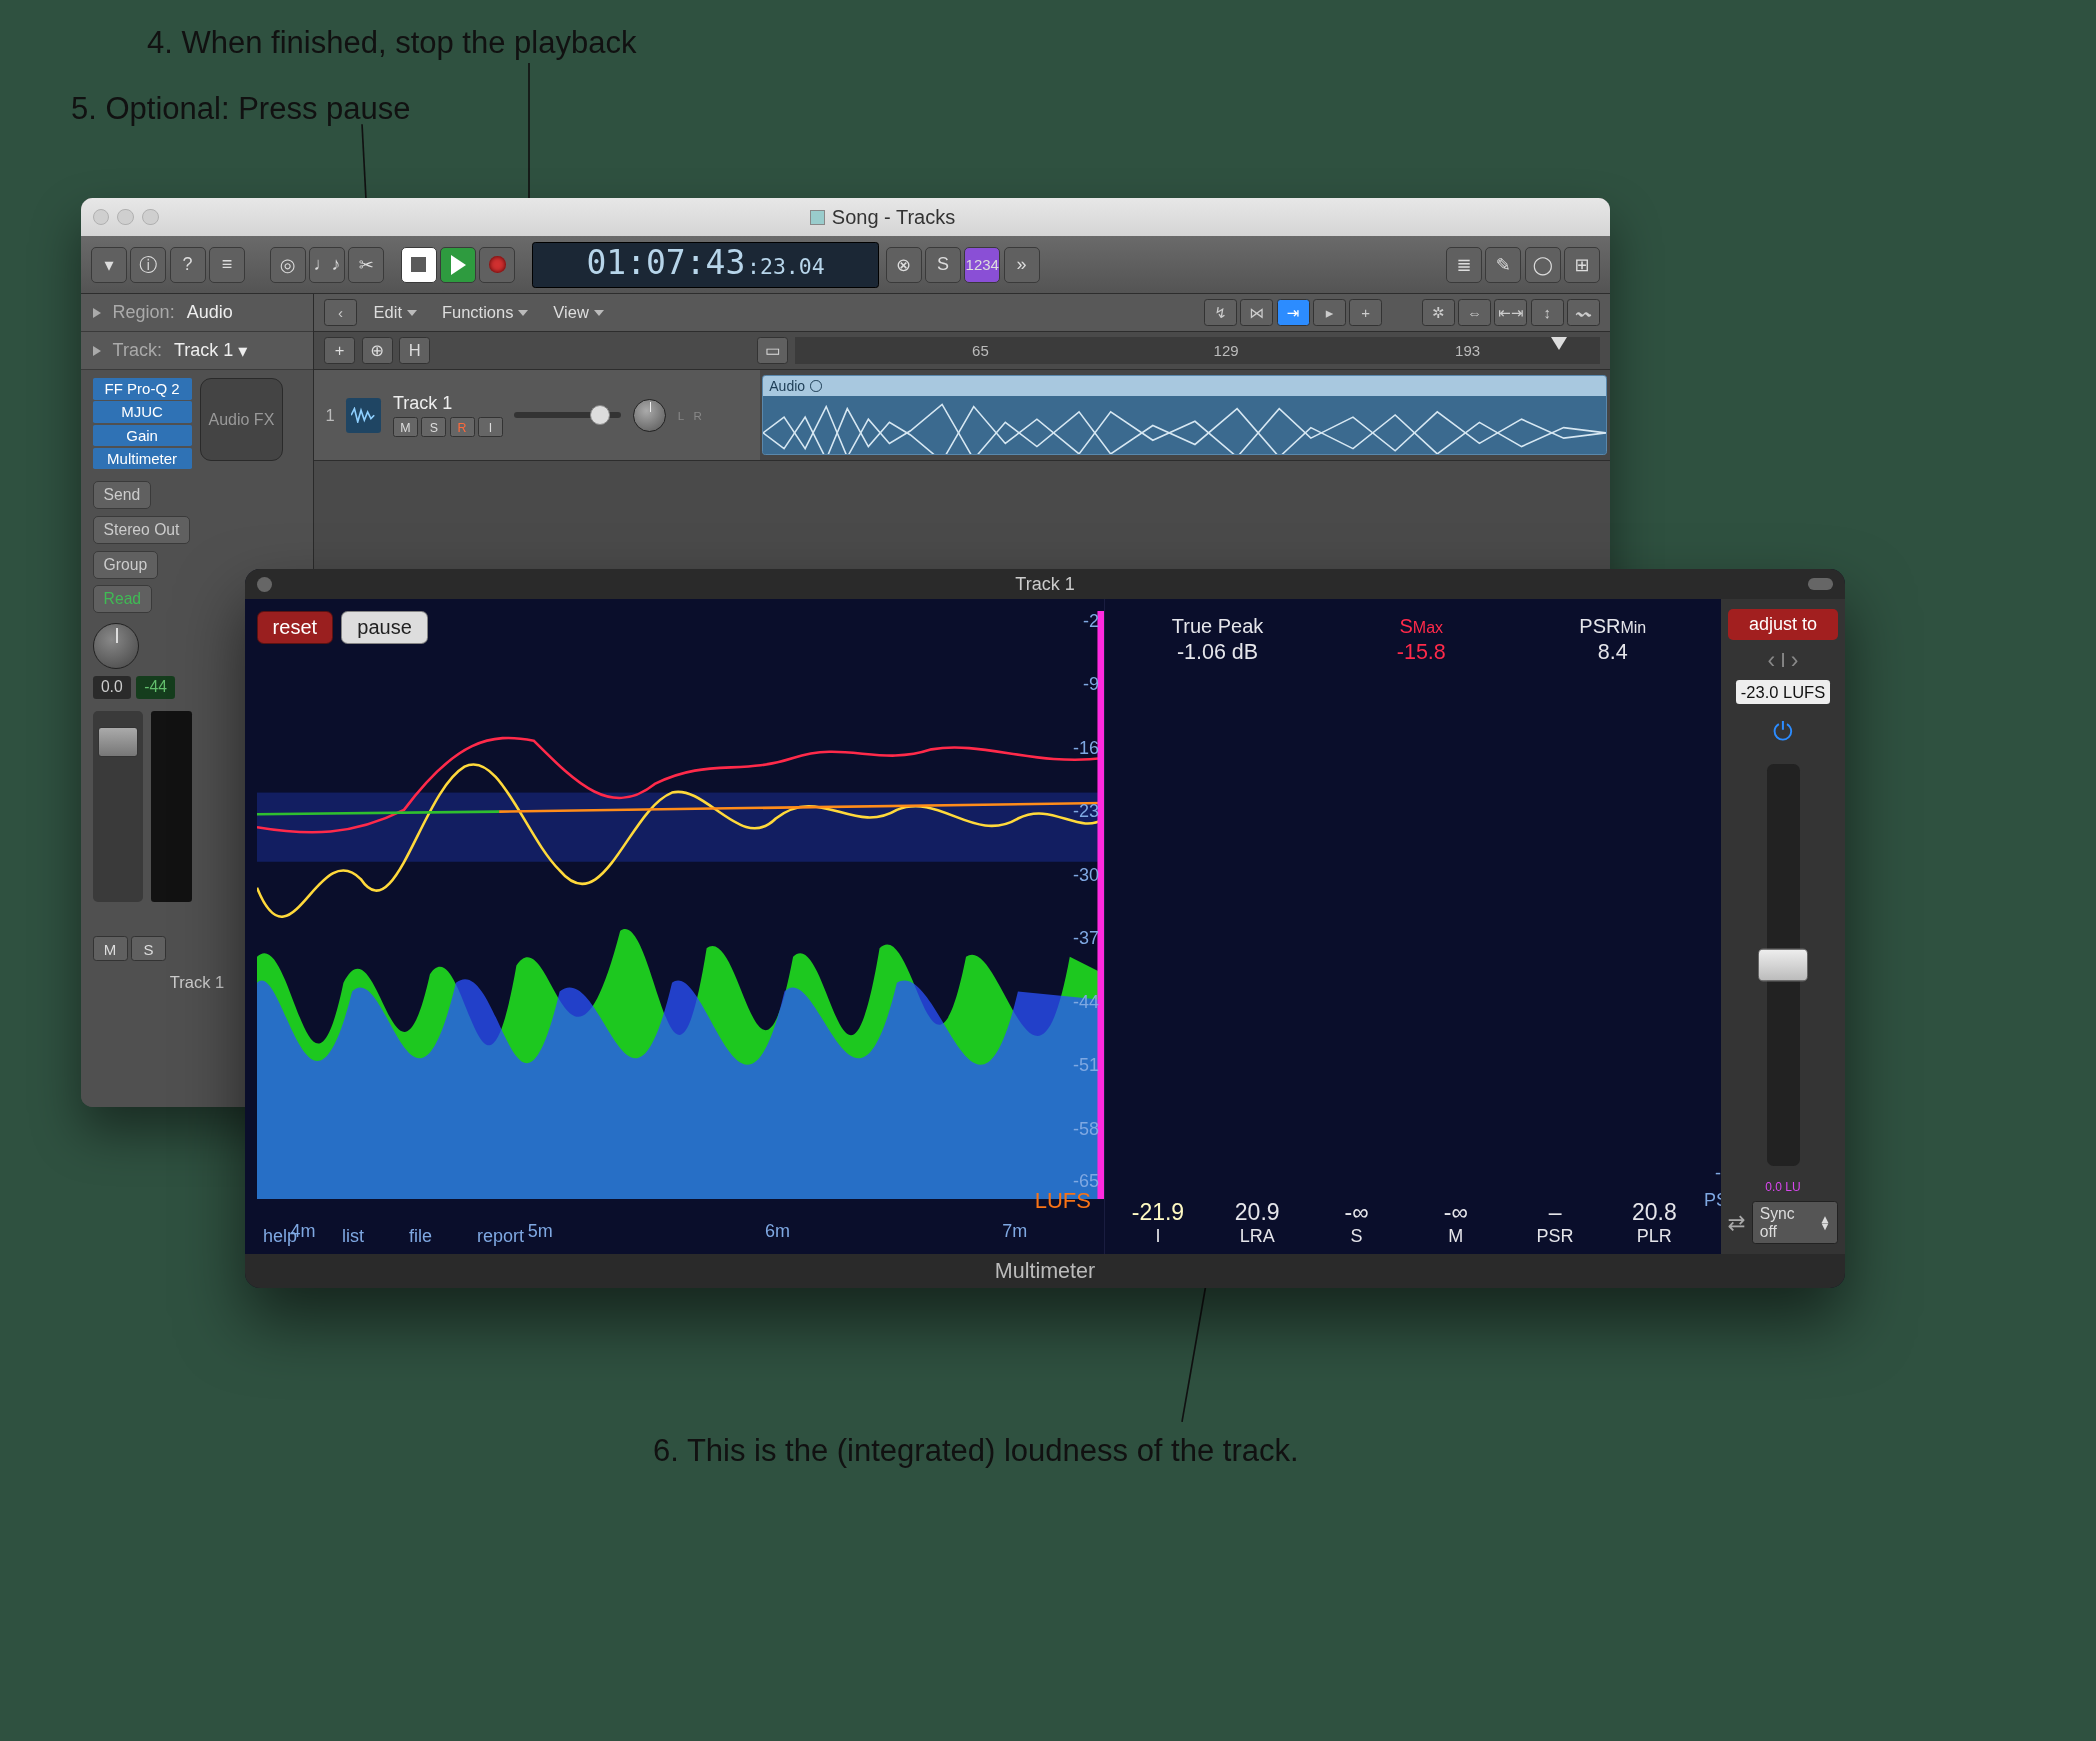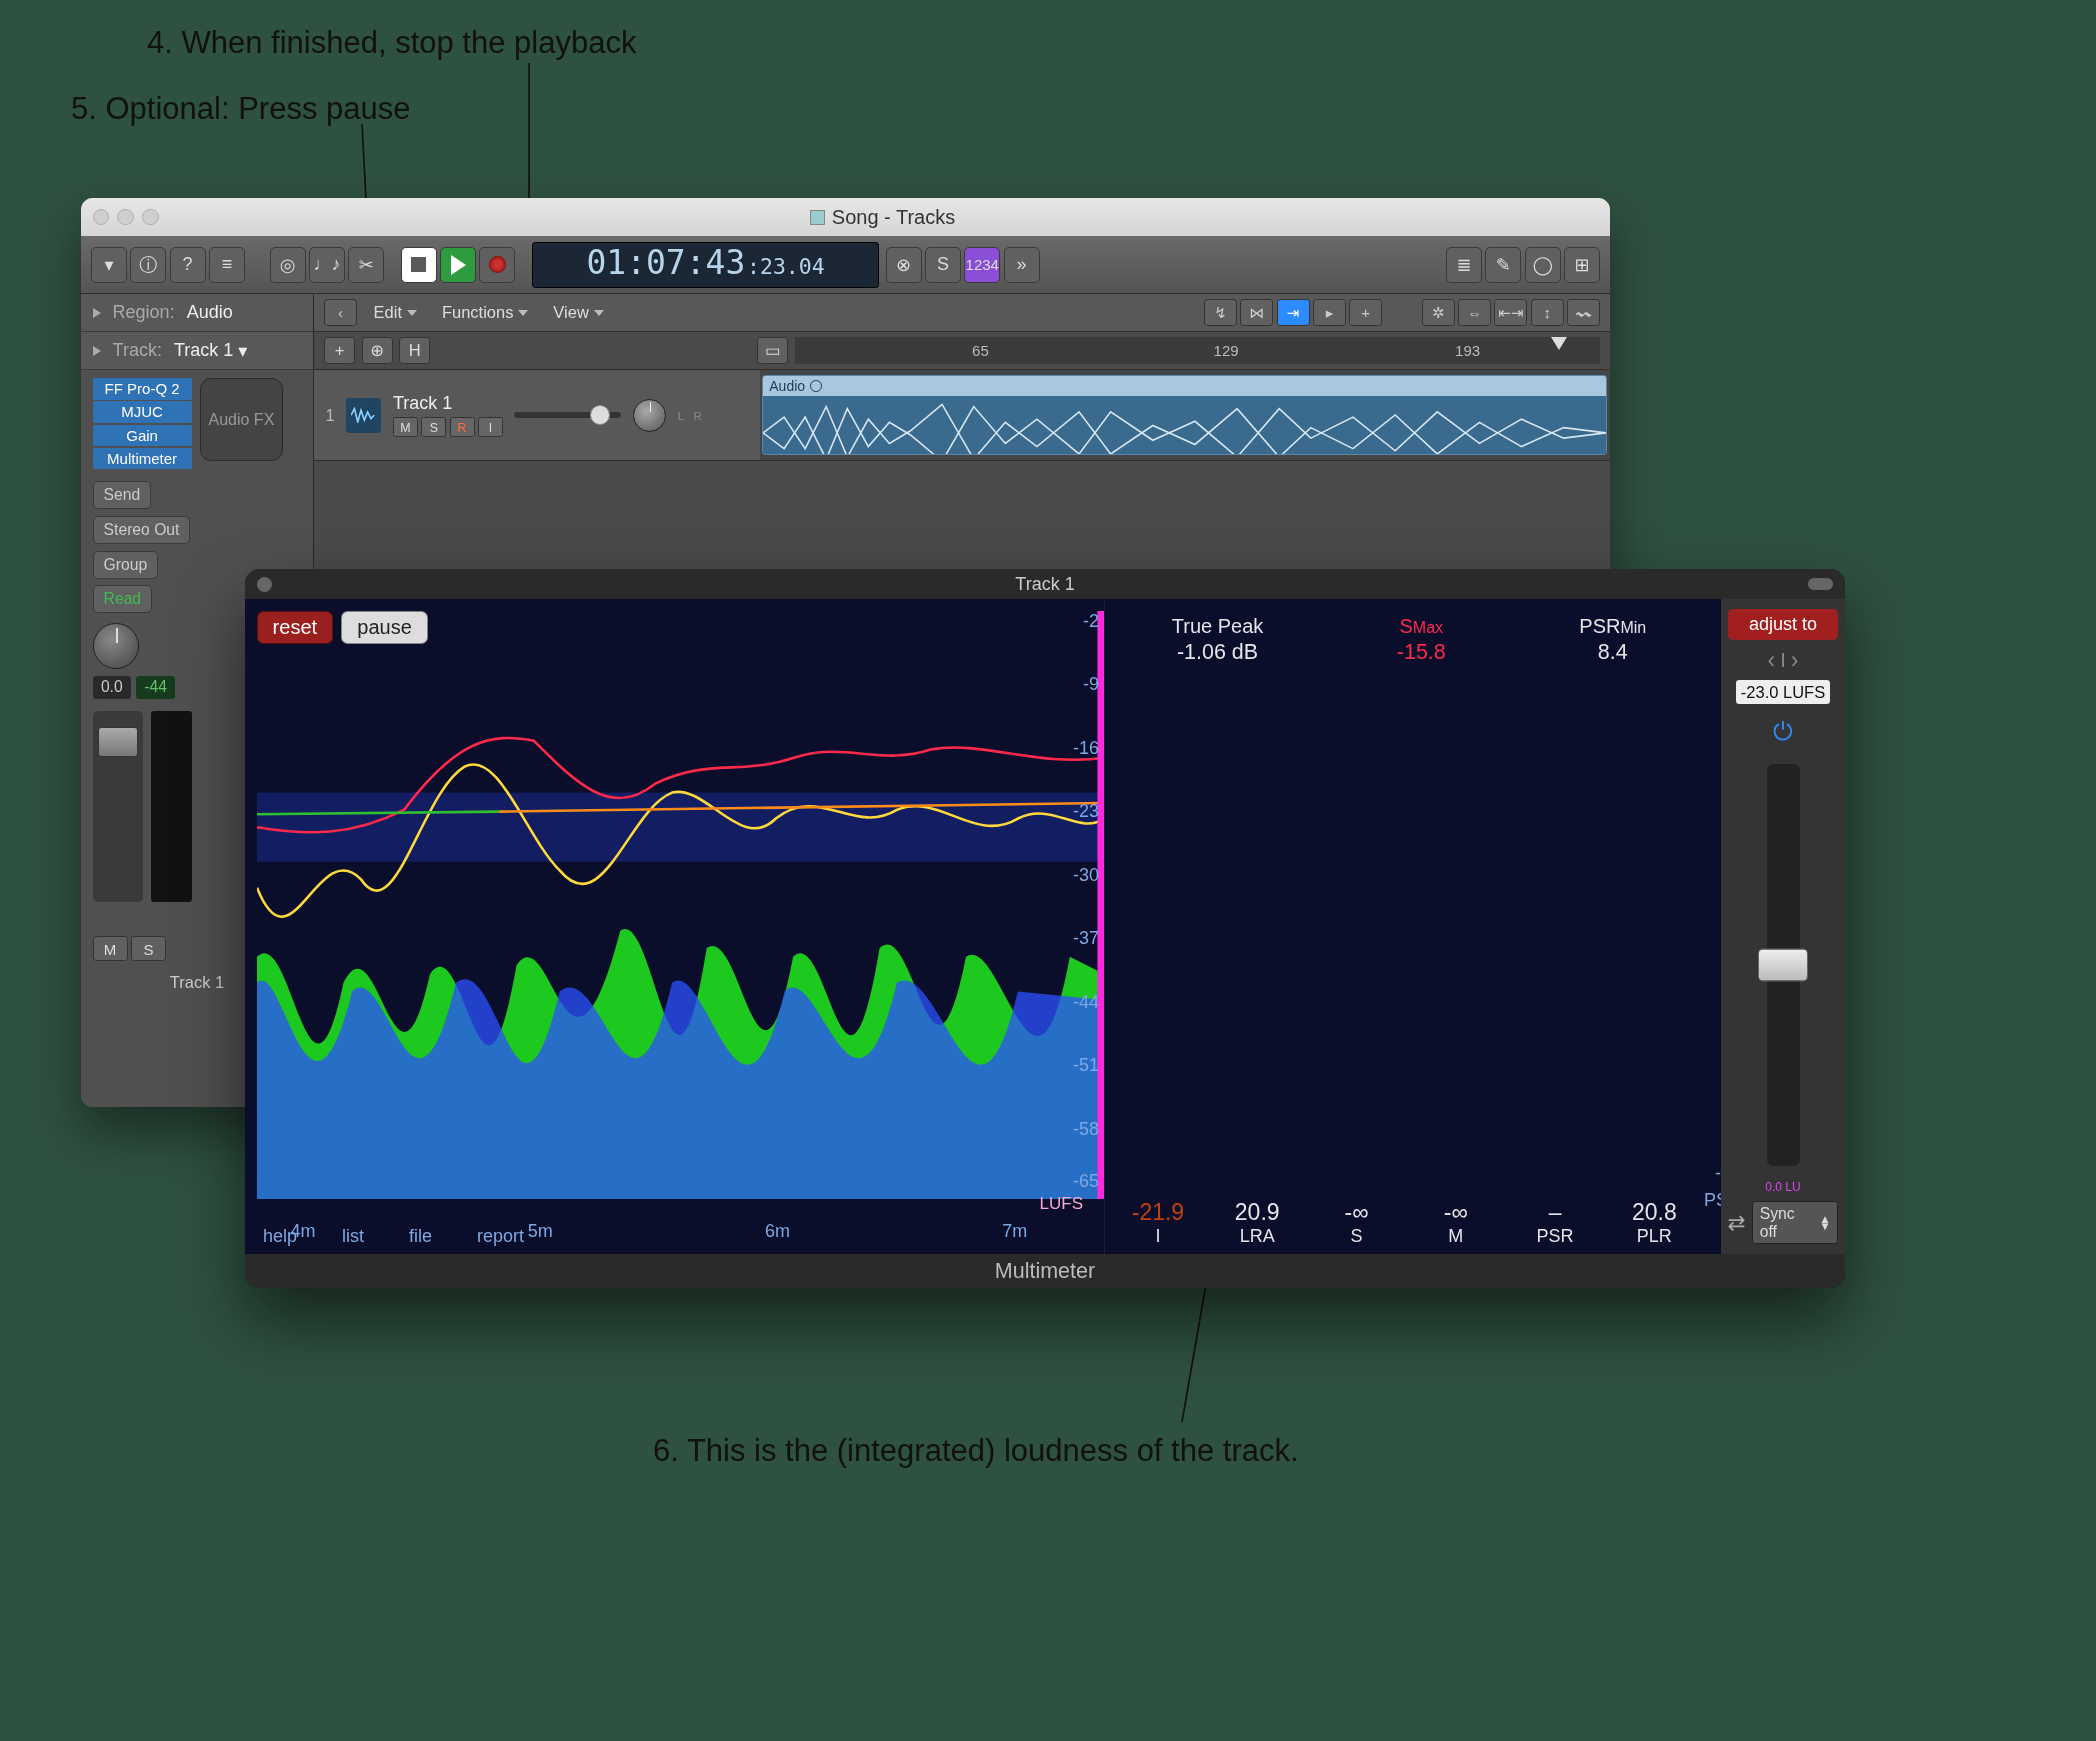--- a/index.html
+++ b/index.html
@@ -169,42 +169,42 @@
   .pill-btn{padding:4.1px 15px;border-radius:6.6px;font-size:20px;border:0.8px solid rgba(0,0,0,.4);}
   .pill-reset{background:#9a1f1f;color:#fff;}
   .pill-pause{background:#ddd;color:#222;}
   .wrench{position:absolute;left:11.6px;top:58px;width:35px;height:35px;background:#272a48;border-radius:5px;display:flex;align-items:center;justify-content:center;color:#aaa;font-size:18px;}
   .graph-svg{position:absolute;left:11.6px;top:11.6px;right:0;bottom:66px;}
   .graph-xaxis{position:absolute;left:11.6px;right:0;bottom:33px;display:flex;color:#7fa8e2;font-size:18px;}
   .graph-xaxis span{position:absolute;}
   .graph-menu{position:absolute;left:18px;bottom:6.6px;display:flex;gap:45px;color:#7fa8e2;font-size:18px;}
   .left-scale{position:absolute;right:5px;top:11.6px;bottom:66px;width:46px;color:#7fa8e2;font-size:18px;}
   .left-scale span{position:absolute;right:0;}
-  .lufs-label{position:absolute;right:21px;bottom:40px;color:#f9a8d4;font-size:17px;}
+  .lufs-label{position:absolute;right:13px;bottom:40px;color:#f97316;font-size:22px;}
 
   .pw-meters{flex:1;position:relative;background:#0a0e2b;}
   .meters-header{position:absolute;top:15px;left:0;right:132px;display:flex;justify-content:space-around;font-size:20px;}
   .mh-block{text-align:center;line-height:1.25;}
   .mh-label{color:#e5e5ea;}
   .mh-label .sub{font-size:16px;}
   .mh-val{font-size:21.5px;}
   .mh-red{color:#ff2a4a;}
   .bars-area{position:absolute;left:16.5px;right:141px;top:83px;bottom:74px;}
   .vbar{position:absolute;bottom:0;width:60px;}
   .vbar .fill{position:absolute;left:0;right:0;}
   .vbar .cap{position:absolute;left:0;right:0;height:8.3px;}
   .bar-lu{position:absolute;left:5px;bottom:5px;color:#6fca42;font-size:16.5px;white-space:pre-line;line-height:1;}
   .right-scale{position:absolute;right:104px;top:11.6px;bottom:74px;width:38px;color:#7fa8e2;font-size:18px;}
   .right-scale span{position:absolute;right:0;}
   .psr-label-unit{position:absolute;right:104px;bottom:43px;color:#7fa8e2;font-size:18px;}
   .bottom-readouts{position:absolute;left:3.3px;right:141px;bottom:6.6px;display:flex;}
   .br{flex:1;text-align:center;}
   .br .val{font-size:23px;}
   .br .lab{font-size:18px;color:#e5e5ea;}
-  .br.red .val{color:#c2410c;}
+  .br.red .val{color:#fef9c3;}
   .side-panel{position:absolute;right:0;top:0;bottom:0;width:124px;background:#343434;display:flex;flex-direction:column;align-items:center;padding:10px 6.6px;gap:6.6px;}
   .adjust-btn{background:#a21f1f;color:#fff;padding:5px 8.3px;border-radius:5px;font-size:18px;width:100%;text-align:center;}
   .nav-row{display:flex;align-items:center;gap:5px;color:#888;font-size:20px;}
   .nav-row .ar{font-size:23px;}
   .lufs-target{background:#eee;color:#111;border-radius:3.3px;padding:2.5px 5px;font-size:16.5px;}
   .power{width:33px;height:33px;border-radius:50%;display:flex;align-items:center;justify-content:center;color:#2c8cff;font-size:25px;margin-top:5px;}
   .side-fader-track{width:33px;flex:1;background:#222;border-radius:6.6px;margin:8.3px 0;position:relative;}
   .side-fader-handle{position:absolute;left:-8.3px;right:-8.3px;top:50%;height:33px;background:linear-gradient(#eee,#bbb);border:0.8px solid #666;border-radius:5px;transform:translateY(-50%);}
   .lu-read{color:#d946ef;font-size:12px;text-align:center;}
   .sync-row{display:flex;align-items:center;gap:6.6px;}

